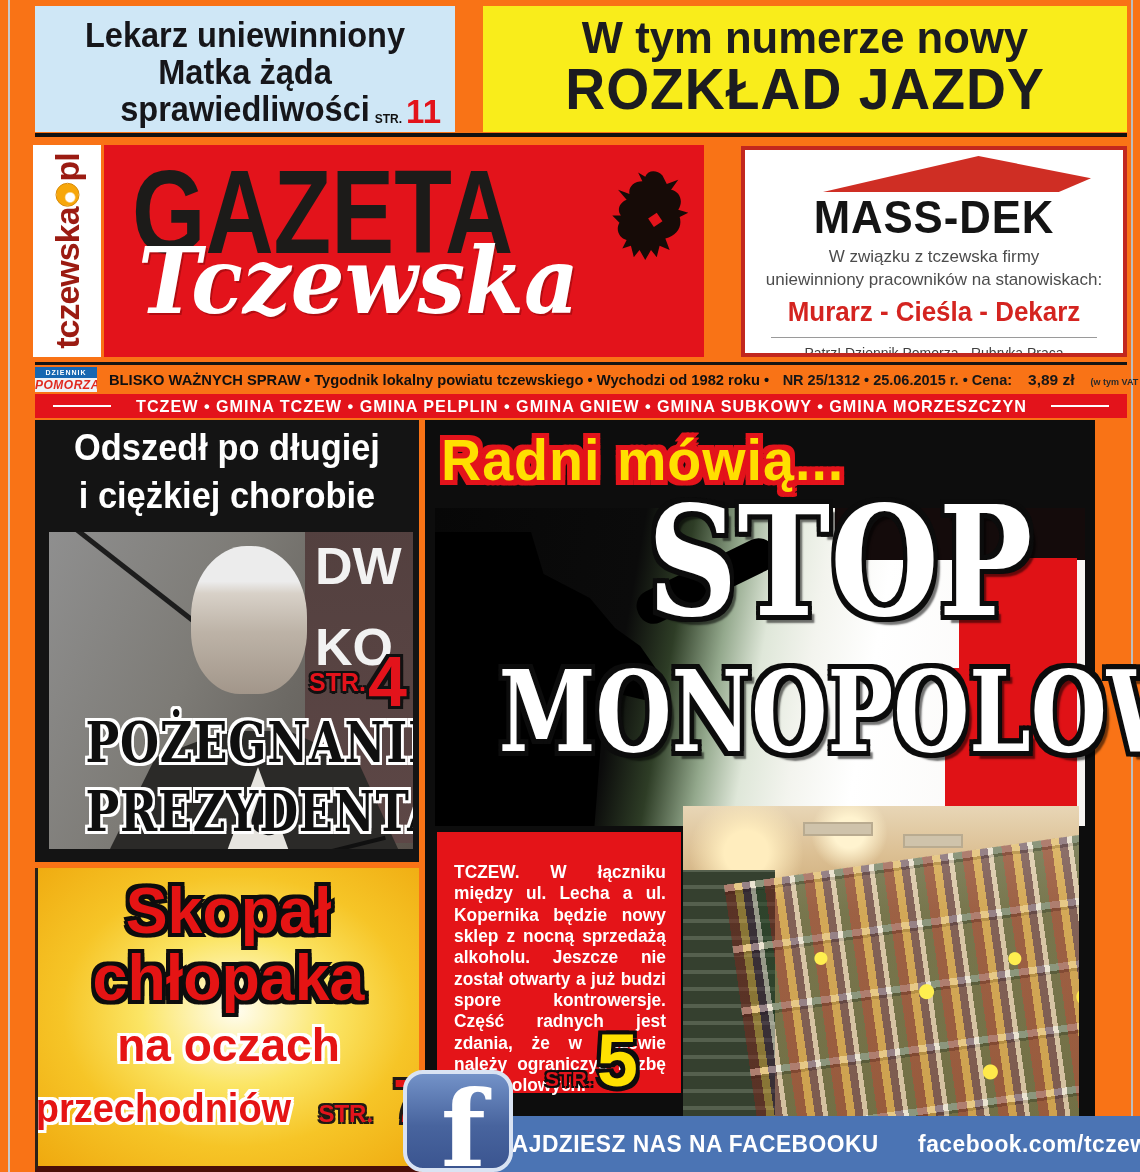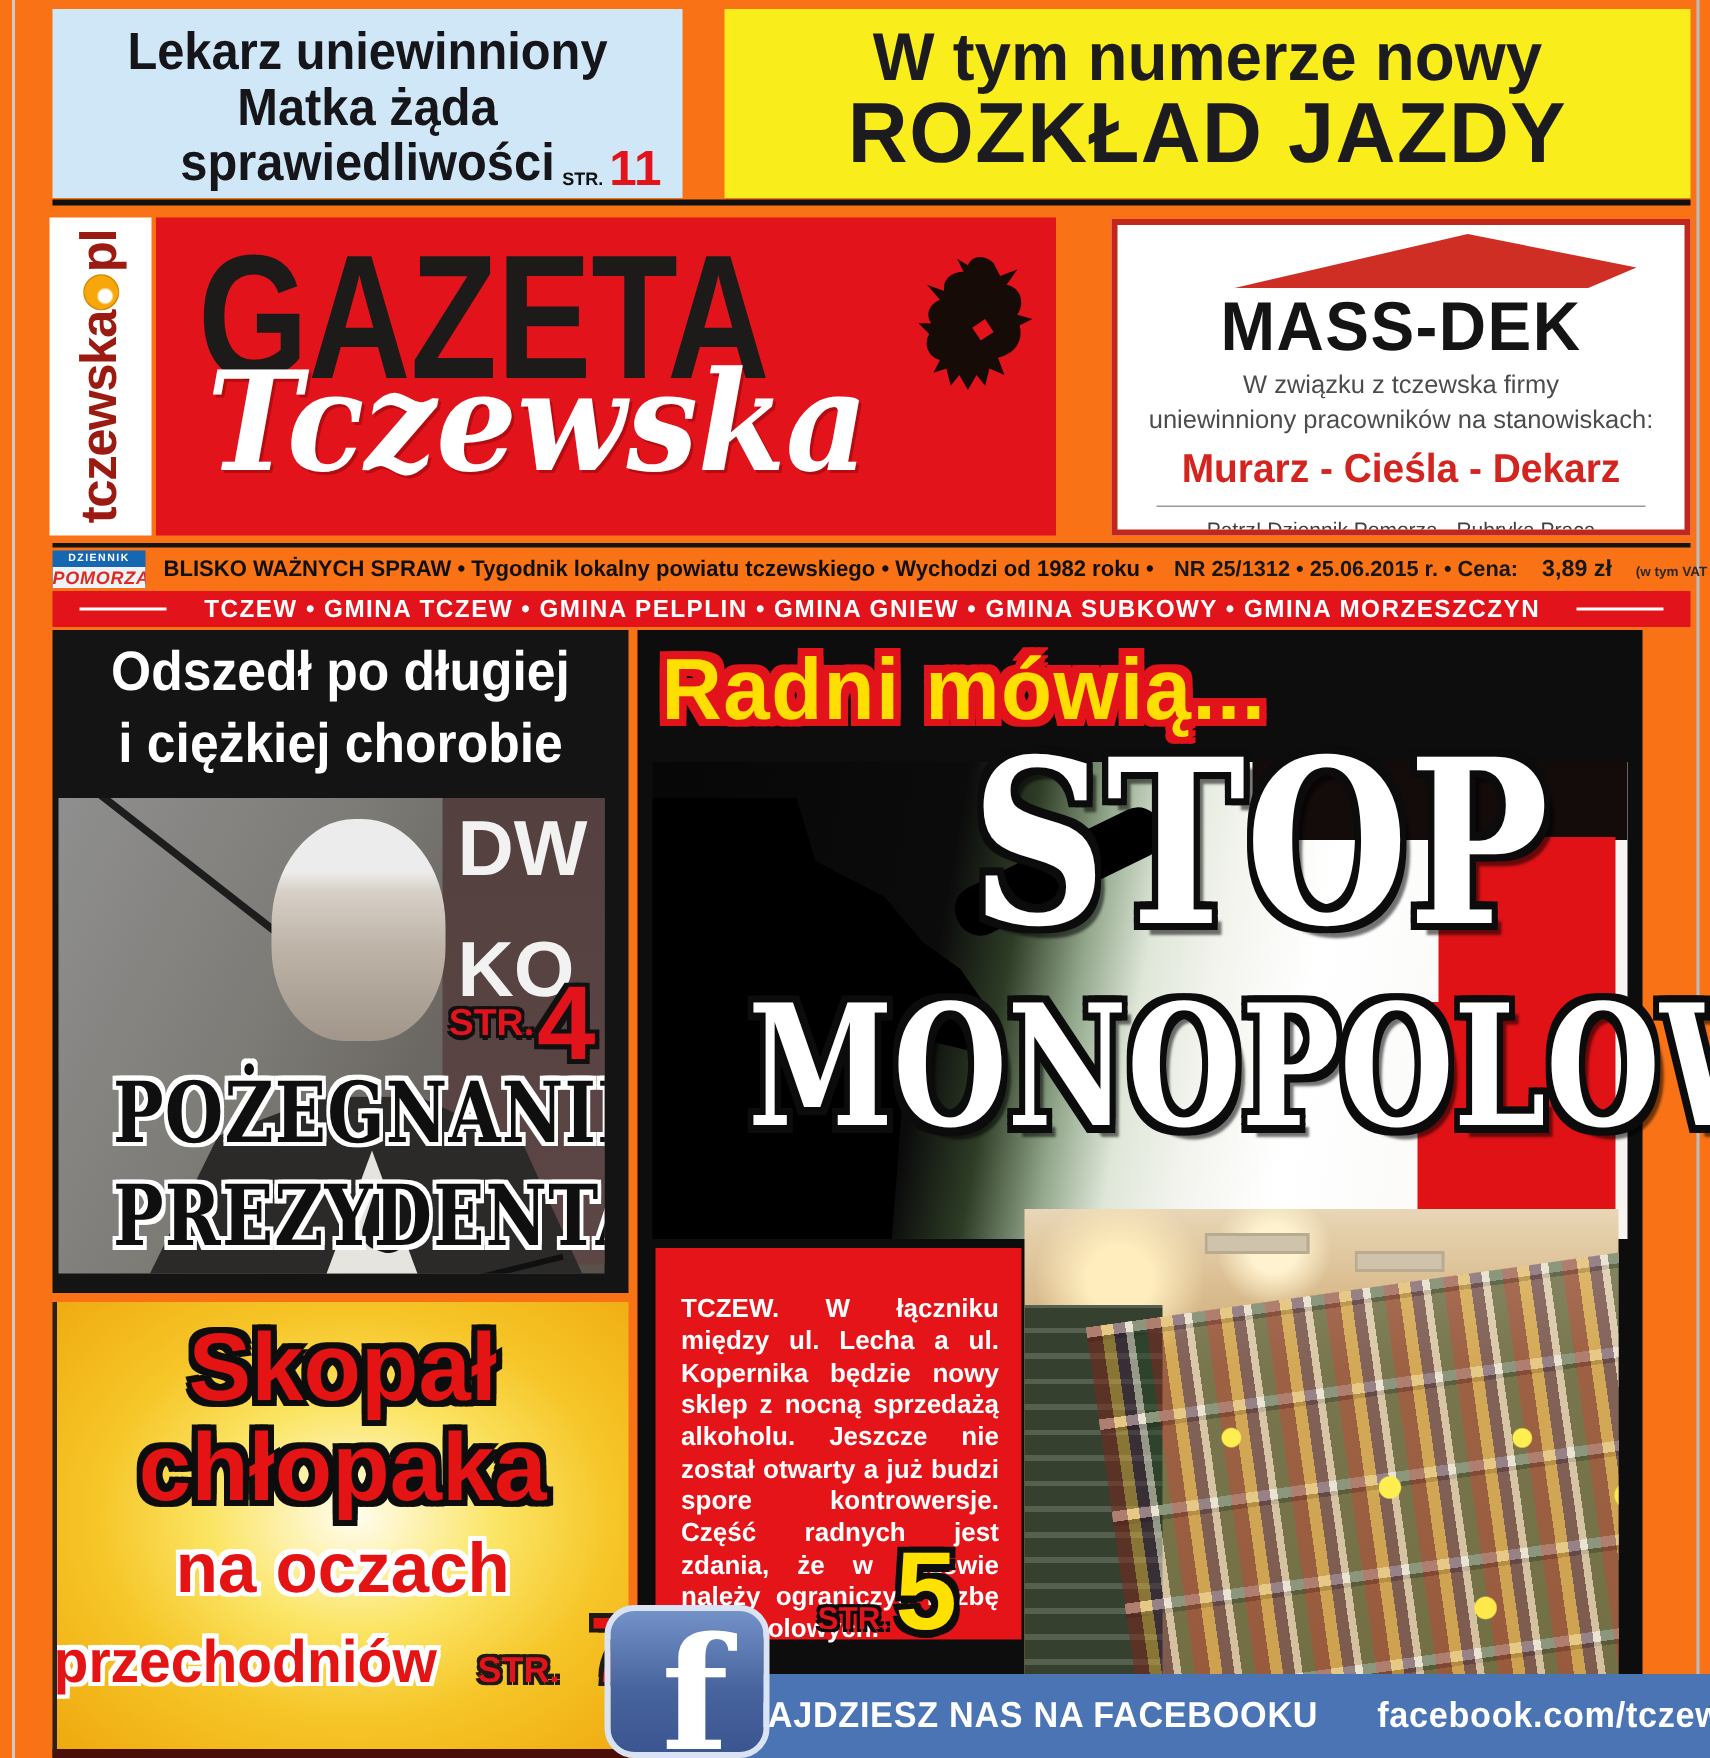--- a/index.html
+++ b/index.html
@@ -77,21 +77,21 @@
         -4px 4px 0 #0d0d0d,0 4px 0 #0d0d0d,4px 4px 0 #0d0d0d,-2px -2px 0 #0d0d0d,2px -2px 0 #0d0d0d,
         -2px 2px 0 #0d0d0d,2px 2px 0 #0d0d0d; }
   .or { text-shadow:-5px -5px 0 #e3131b,0 -5px 0 #e3131b,5px -5px 0 #e3131b,-5px 0 0 #e3131b,5px 0 0 #e3131b,
         -5px 5px 0 #e3131b,0 5px 0 #e3131b,5px 5px 0 #e3131b,-3px -3px 0 #e3131b,3px -3px 0 #e3131b,
         -3px 3px 0 #e3131b,3px 3px 0 #e3131b; }
 
   
   .art1 { position:absolute; left:35px; top:420px; width:384px; height:442px; background:#141414; }
   .art1-kicker { padding-top:8px; text-align:center; color:#fff; font-weight:700; font-size:37px; line-height:1.08;
                  transform:scaleX(.93); }
-  .art1-photo { position:absolute; left:4px; top:112px; width:364px; height:317px; overflow:hidden;
+  .art1-photo { position:absolute; left:14px; top:112px; width:364px; height:317px; overflow:hidden;
                 background:linear-gradient(115deg,#8f8f8f 0%, #7d7b76 40%, #6c6964 62%, #585049 100%); }
   .photo-words { position:absolute; right:-22px; top:-6px; width:130px; text-align:left; color:#f2f2f2;
                  font-weight:900; font-size:52px; line-height:1.55; background:linear-gradient(180deg,#53403f,#5d4746);
                  padding-left:10px; height:100%; }
   .mic-boom { position:absolute; left:-40px; top:40px; width:250px; height:5px; background:#1d1d1d; transform:rotate(38deg); }
   .man-head { position:absolute; left:142px; top:14px; width:116px; height:148px; border-radius:48% 48% 42% 42%;
               background:linear-gradient(180deg,#ececec 0 24%, #d8d1c8 32%, #bdb3a7 58%, #a2968a 100%); }
   .man-suit { position:absolute; left:60px; bottom:-2px; width:290px; height:120px; background:#2b2a28;
               clip-path:polygon(0 100%, 16% 22%, 40% 0, 62% 0, 86% 26%, 100% 100%); }
   .man-shirt { position:absolute; left:178px; bottom:-2px; width:62px; height:84px; background:#e6e4df;

